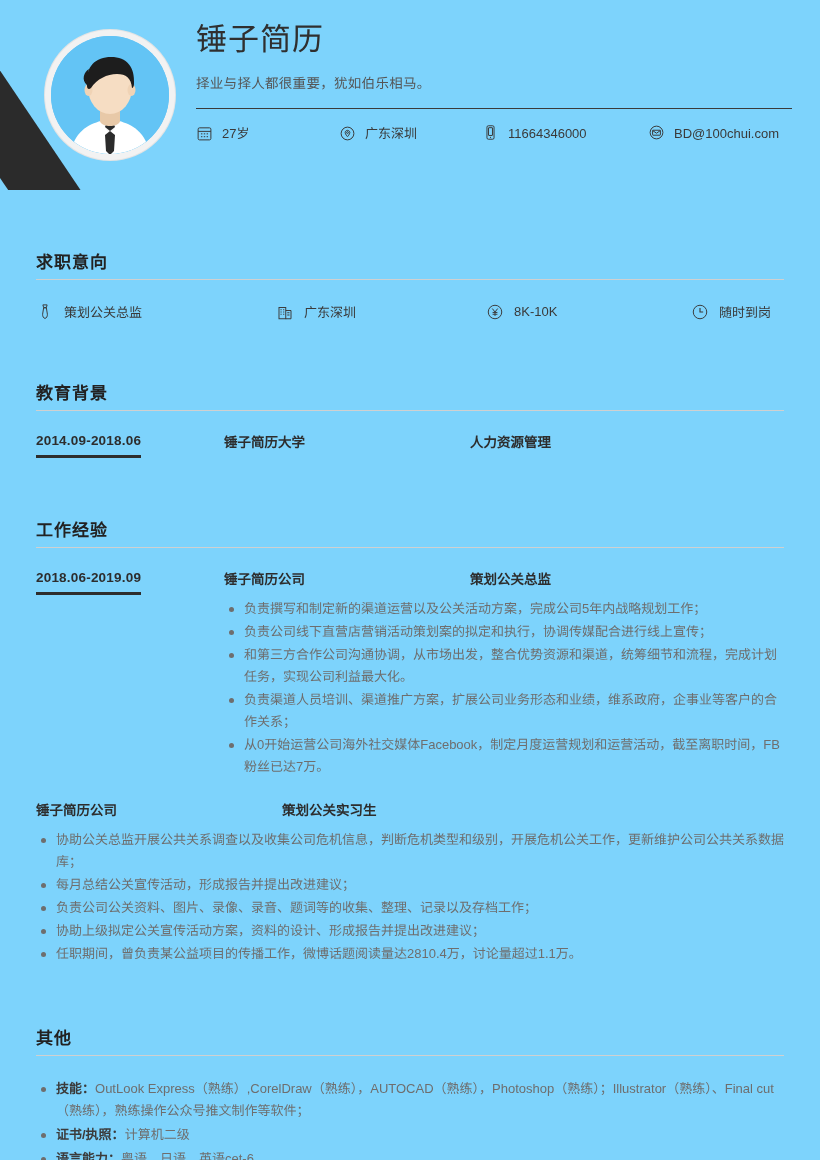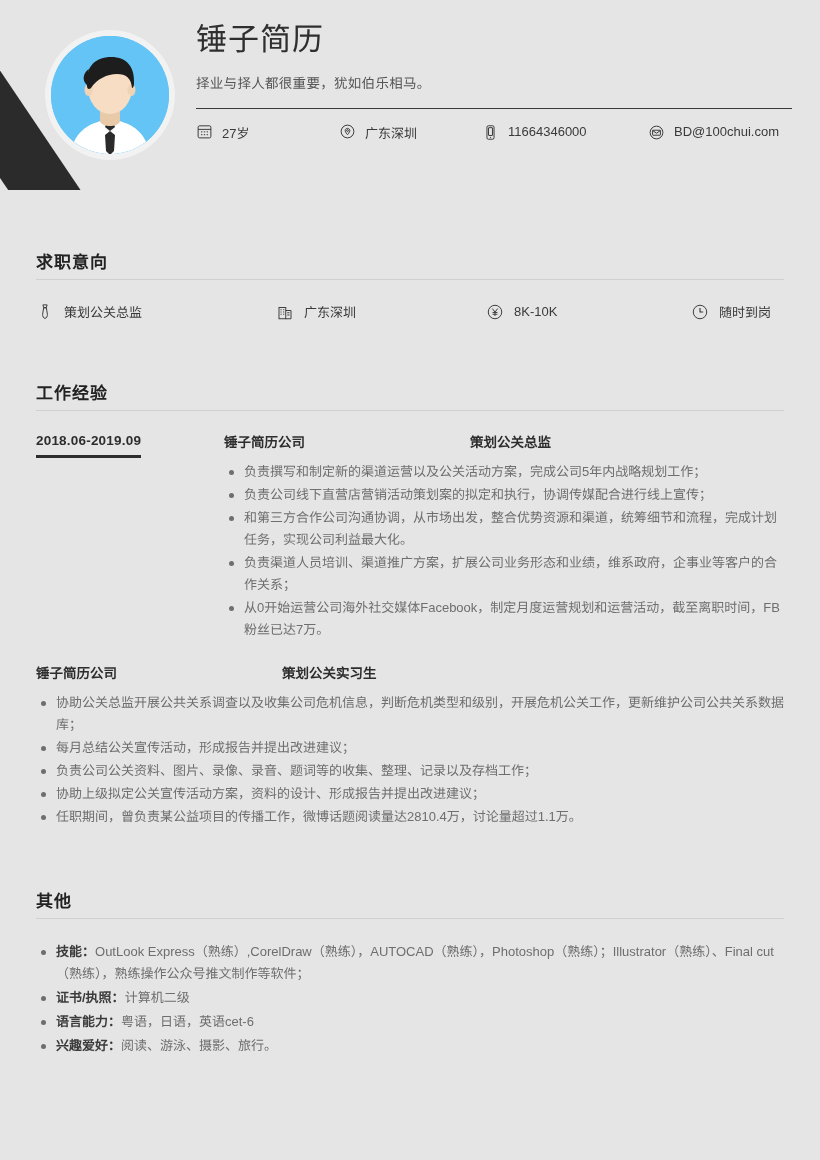--- a/index.html
+++ b/index.html
@@ -11,21 +11,21 @@
     font-family: "Liberation Sans", "DejaVu Sans", sans-serif;
     color: #333333;
     overflow: hidden;
     position: relative;
   }
 
   .page {
     position: relative;
     width: 820px;
     height: 1160px;
-    background: #e5e5e5;
+    background: #7dd3fc;
   }
 
   
   .header {
     position: relative;
     height: 190px;
     overflow: hidden;
   }
 
   .diag-stripe {
@@ -101,21 +101,21 @@
   }
 
   .contact-row {
     margin-top: 14px;
     display: flex;
     align-items: center;
   }
 
   .contact-item {
     display: flex;
-    align-items: flex-start;
+    align-items: flex-end;
     font-size: 13px;
     color: #3a3a3a;
     white-space: nowrap;
   }
   .contact-item:nth-child(1) { width: 143px; }
   .contact-item:nth-child(2) { width: 143px; }
   .contact-item:nth-child(3) { width: 166px; }
   .contact-item:nth-child(4) { width: auto; }
 
   .contact-item .ico { margin-right: 9px; display: inline-flex; }
@@ -392,20 +392,38 @@
             <circle cx="12" cy="12" r="9"></circle>
             <path d="M12 6.6 L12 12 L16.2 12" stroke-width="1.5"></path>
           </svg>
         </span>
         <span>随时到岗</span>
       </div>
 
     </div>
   </div>
 
+  <div class="section">
+    <div class="section-head">
+      <div class="section-title">教育背景</div>
+      <div class="section-rule"></div>
+    </div>
+
+    <div class="entry">
+      <div class="entry-date-col">
+        <span class="entry-date">2014.09-2018.06</span>
+      </div>
+      <div class="entry-body">
+        <div class="entry-line">
+          <div class="entry-org">锤子简历大学</div>
+          <div class="entry-role">人力资源管理</div>
+        </div>
+      </div>
+    </div>
+  </div>
 
   <div class="section">
     <div class="section-head">
       <div class="section-title">工作经验</div>
       <div class="section-rule"></div>
     </div>
 
     <div class="entry">
       <div class="entry-date-col">
         <span class="entry-date">2018.06-2019.09</span>

